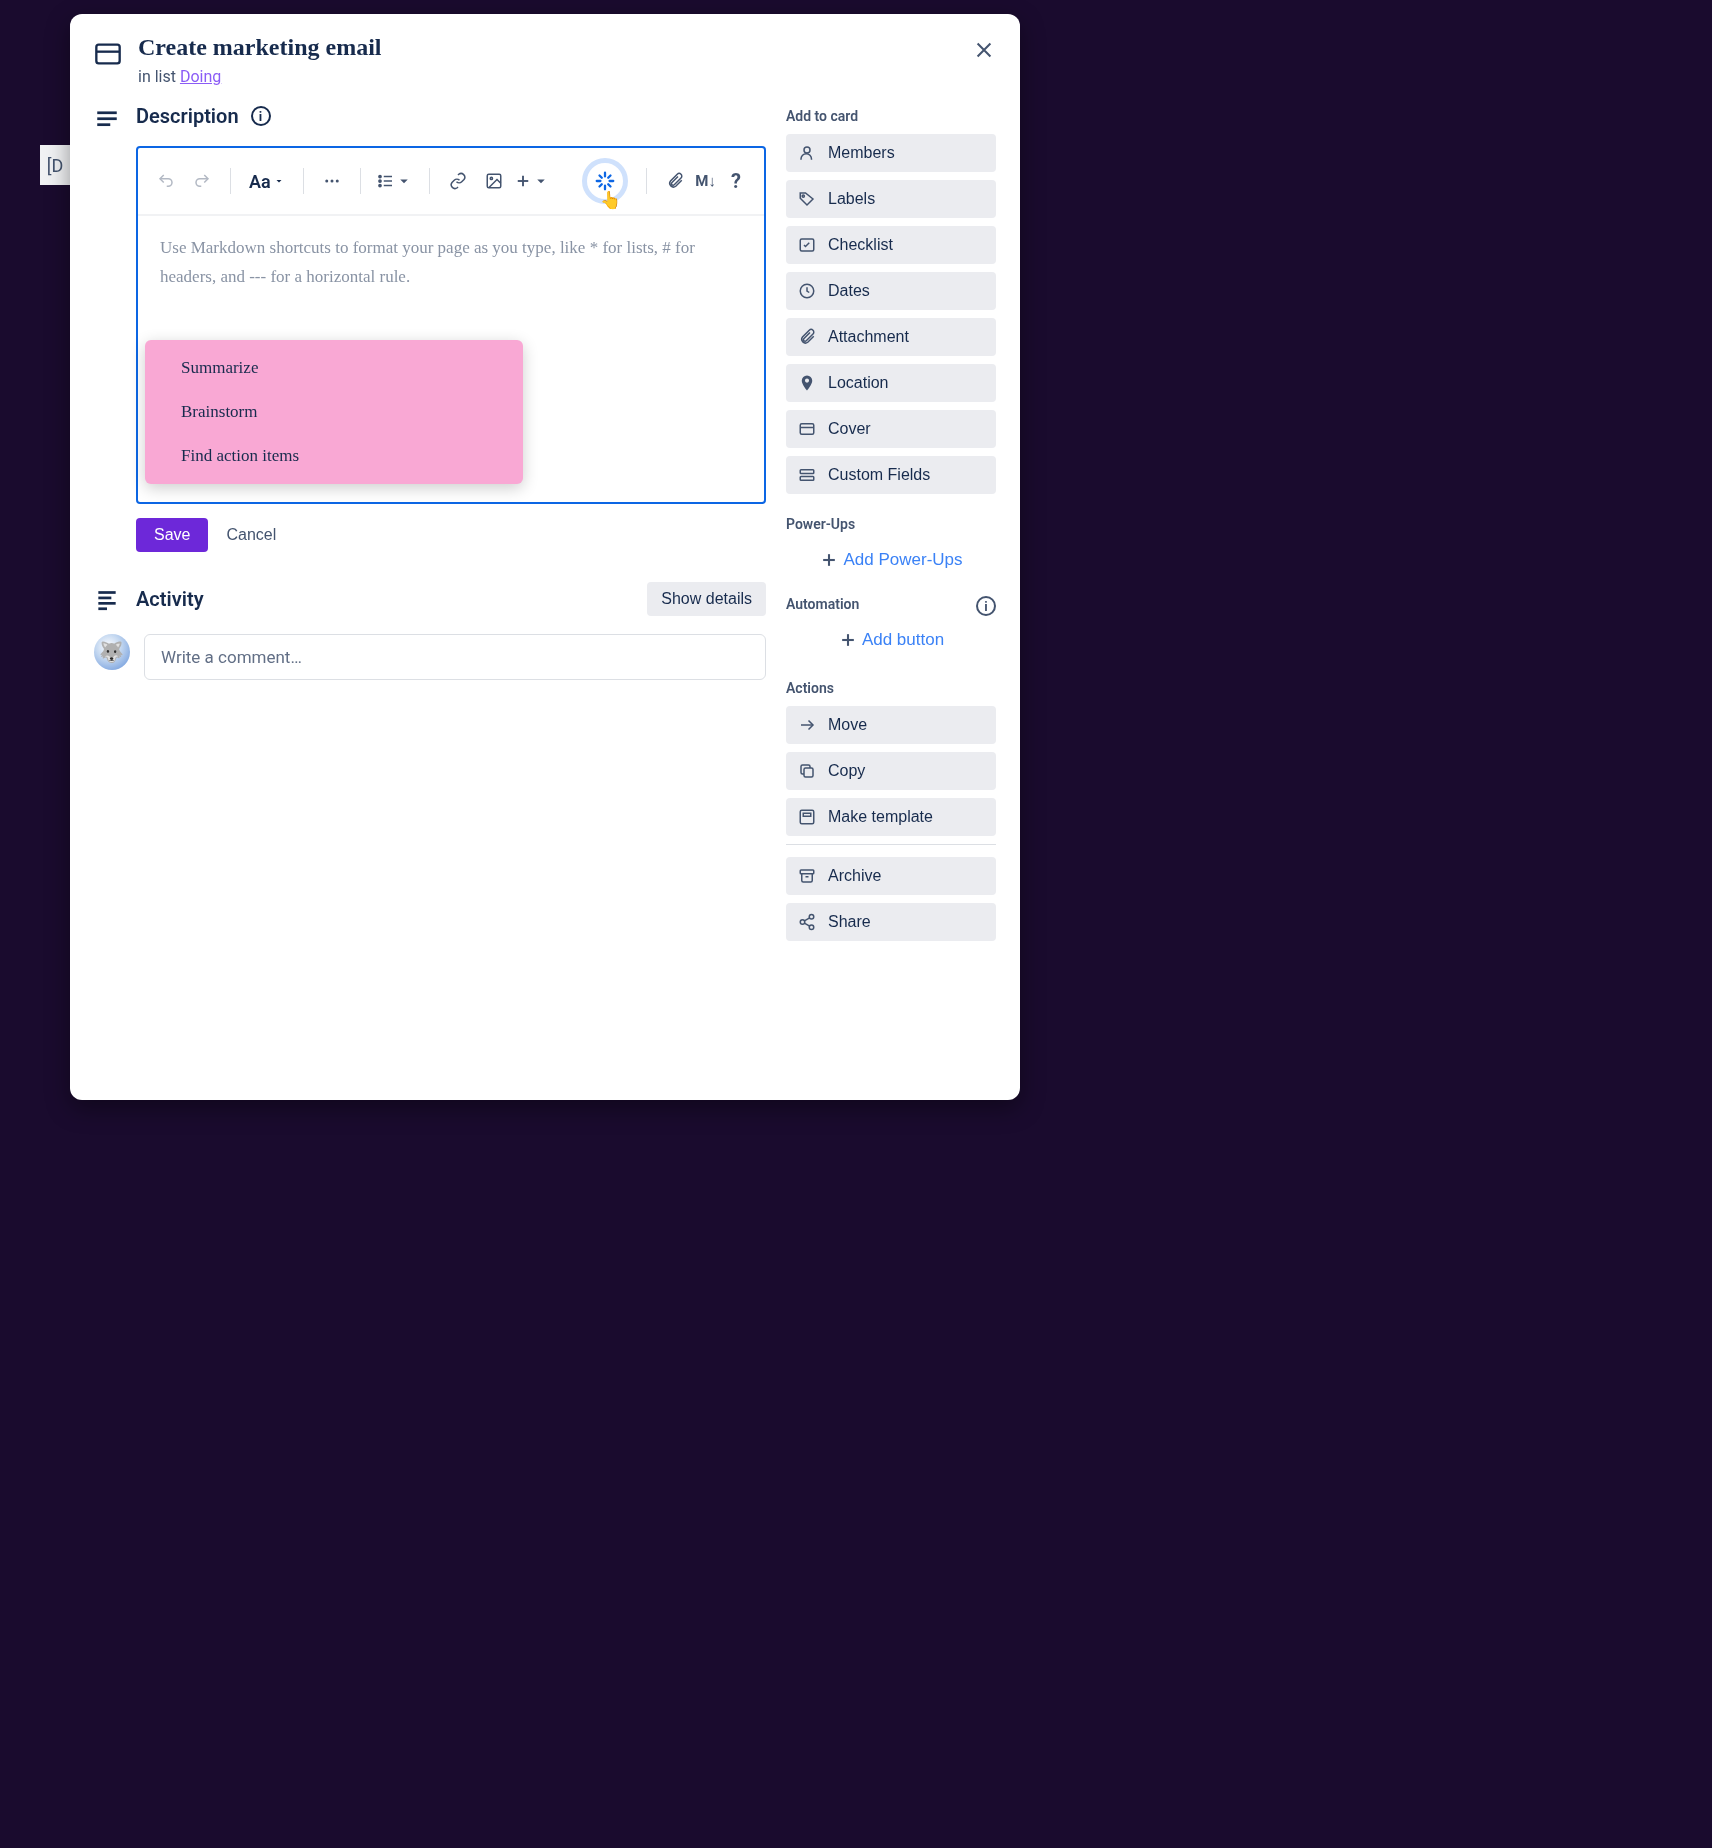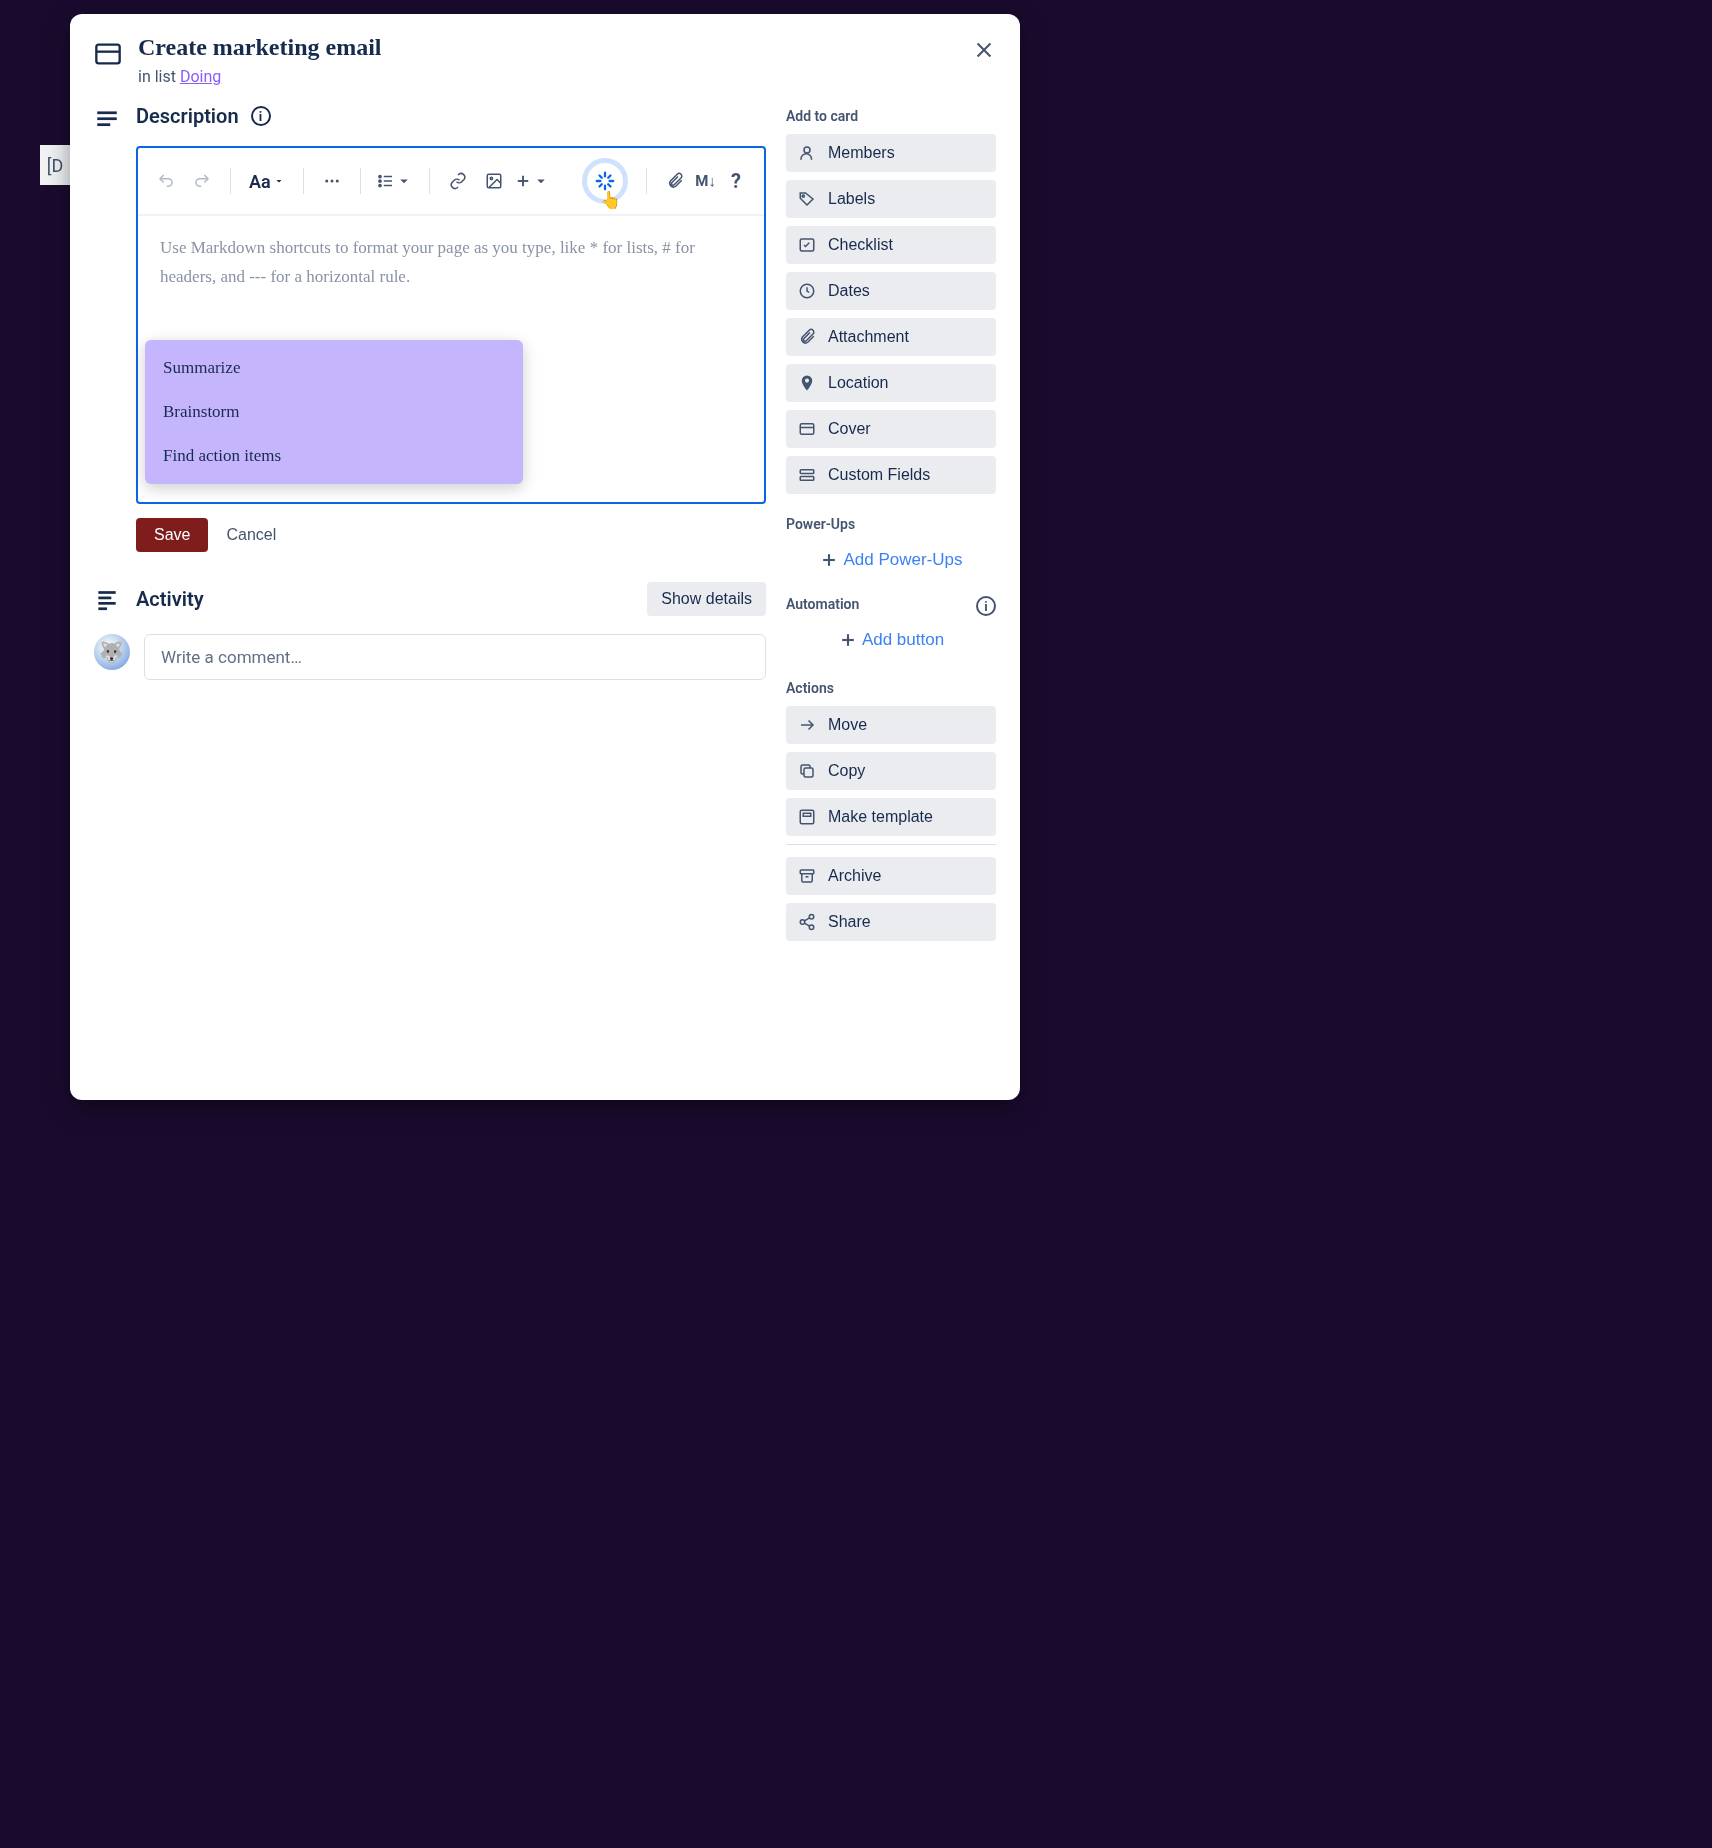--- a/index.html
+++ b/index.html
@@ -122,36 +122,36 @@
   .ai-sparkle svg{width:100%;height:100%;}
   .ai-placeholder { flex:1;color:#626f86;font-size:18px; }
   .ai-enter { color:#8993a4;font-size:20px; }
   .ai-close { width:20px;height:20px;cursor:pointer;color:#172b4d;}
   .ai-close svg{width:100%;height:100%;}
 
   .ai-menu {
     position:absolute;
     left:7px; top:192px;
     width:378px;
-    background:#c4b5fd;
+    background:#f9a8d4;
     border-radius:6px;
     box-shadow: 0 4px 16px rgba(0,0,0,0.2);
-    padding:6px 0;
+    padding:6px 18px;
     z-index:10;
   }
   .ai-menu-item {
     padding:12px 18px;
     font-size:17px;
     color:#172b4d;
     cursor:pointer;
   }
 
   .save-row { display:flex;gap:18px;align-items:center;margin-top:14px;margin-left:0;}
   .btn-primary {
-    background:#7f1d1d;color:#fff;border:none;
+    background:#6d28d9;color:#fff;border:none;
     padding:8px 18px;border-radius:4px;font-size:16px;cursor:pointer;font-weight:500;
   }
   .btn-link { background:none;border:none;color:#44546f;font-size:16px;cursor:pointer; }
 
   .activity-section { display:flex;gap:16px;margin-top:30px;align-items:center;}
   .activity-icon { width:26px;height:26px;color:#172b4d;}
   .activity-icon svg{width:100%;height:100%;}
   .activity-title { font-size:20px;font-weight:600;color:#172b4d;flex:1;}
   .show-details-btn {
     background:#ebecf0;border:none;padding:8px 14px;

